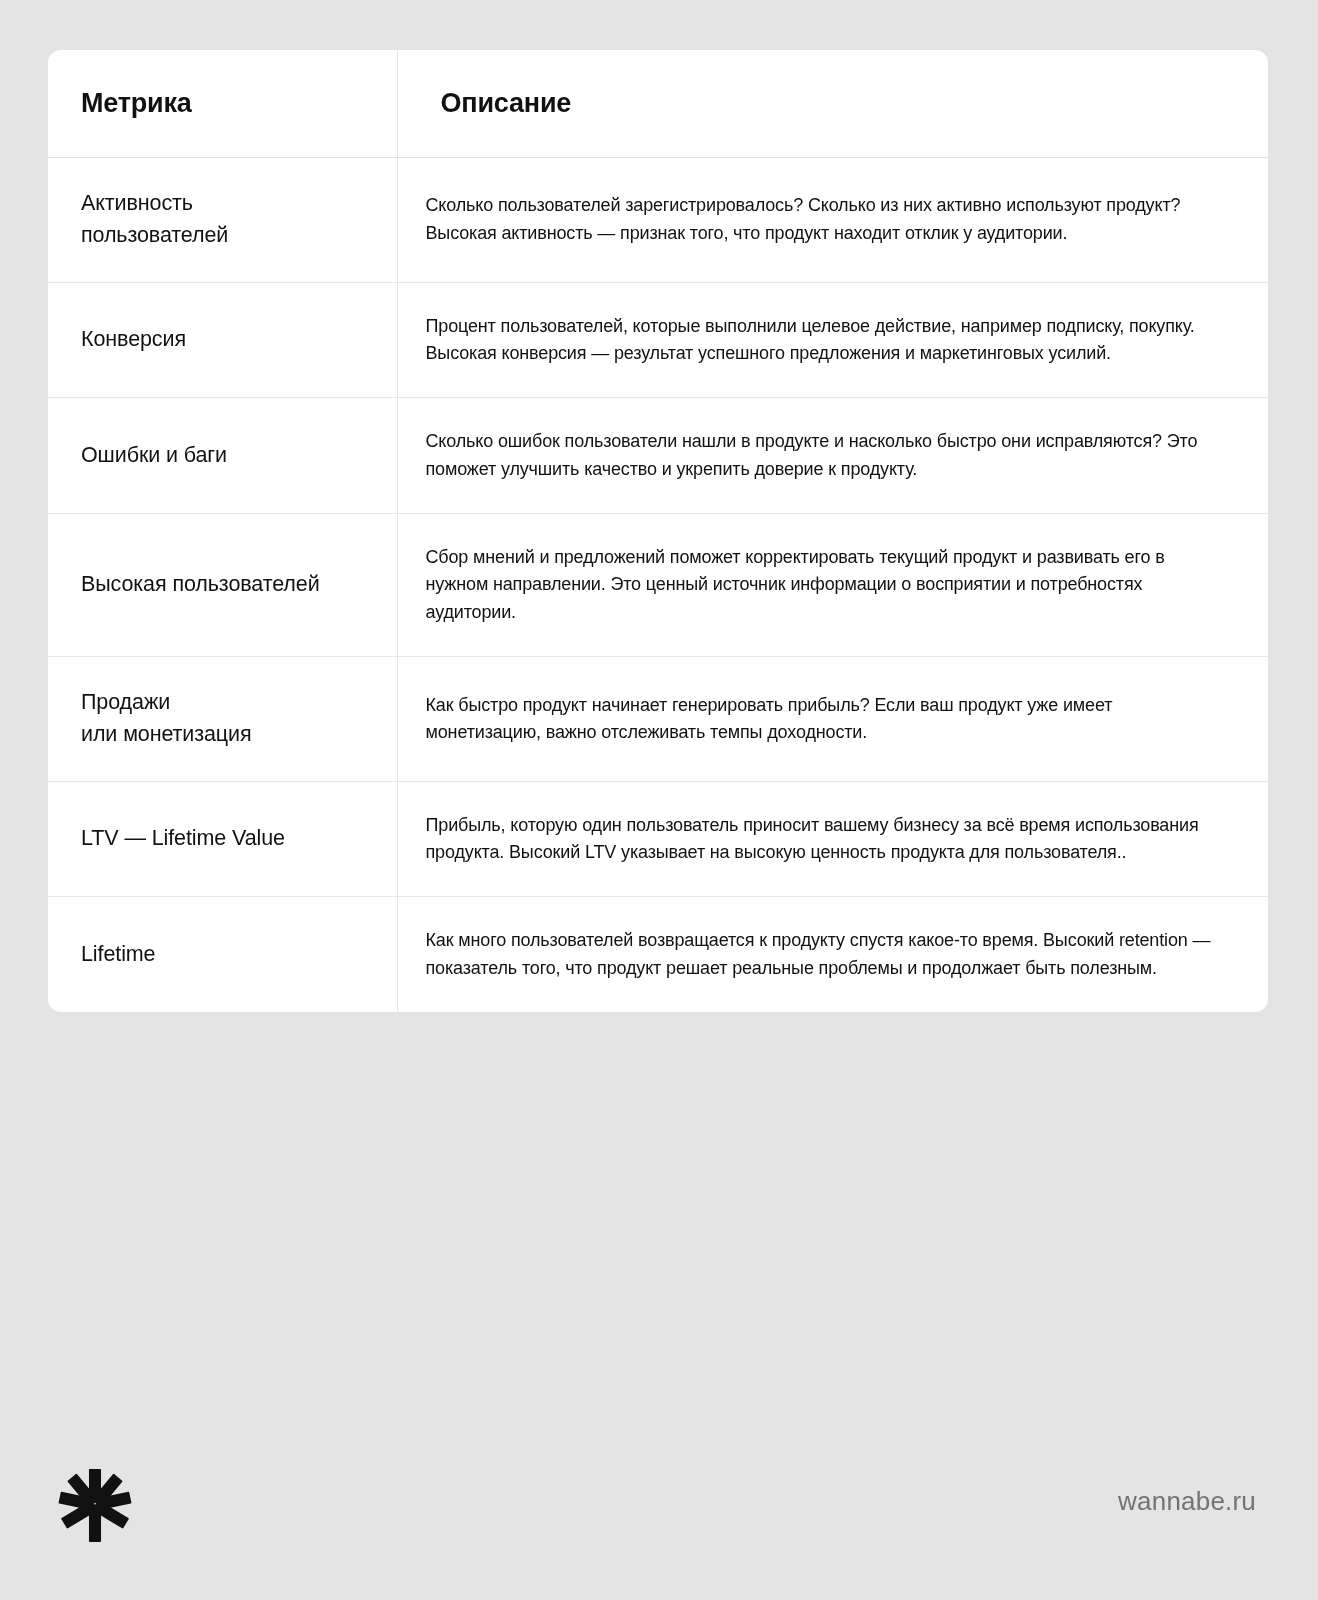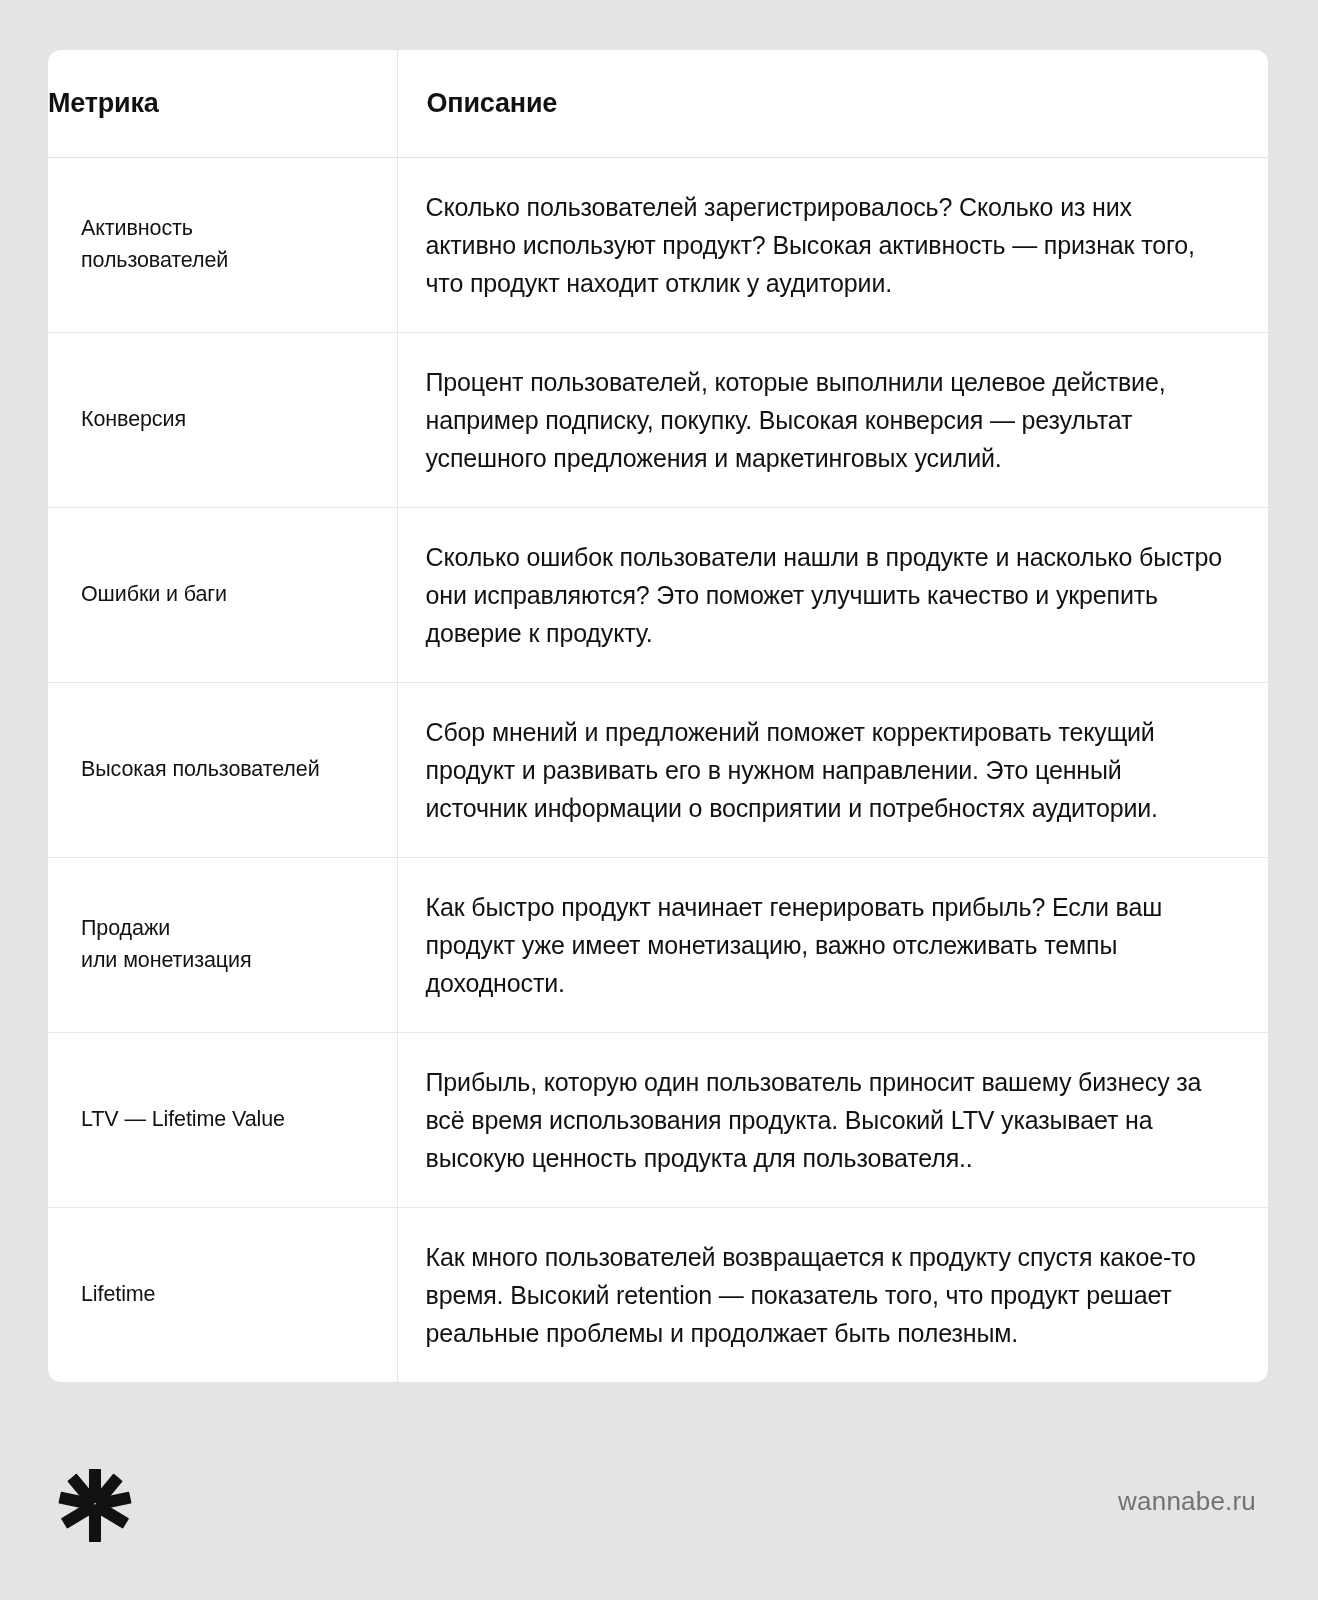--- a/index.html
+++ b/index.html
@@ -50,25 +50,26 @@
     vertical-align: middle;
     font-size: 27px;
     font-weight: bold;
     color: #111111;
     letter-spacing: -0.2px;
     height: 107px;
     padding: 0;
     border-bottom: 1px solid #e0e0e0;
   }
   .table thead th.th-metric {
+    padding-left: 33px;
     border-right: 1px solid #e6e6e6;
     margin-left: 44px;
   }
   .table thead th.th-desc {
-    padding-left: 29px;
+    padding-left: 43px;
   }
 
   
   .table tbody tr {
     border-bottom: 1px solid #e8e8e8;
   }
   .table tbody tr:last-child {
     border-bottom: none;
   }
 
@@ -82,21 +83,21 @@
     padding: 30px 18px 30px 33px;
     font-size: 21.5px;
     line-height: 1.48;
     letter-spacing: -0.1px;
     border-right: 1px solid #e6e6e6;
     white-space: pre-line;
   }
 
   .table tbody td.cell-desc {
     padding: 30px 40px 30px 28px;
-    font-size: 25px;
+    font-size: 18px;
     line-height: 1.52;
     letter-spacing: -0.15px;
   }
 
   
   .footer {
     position: absolute;
     left: 0;
     top: 1452px;
     width: 1318px;

